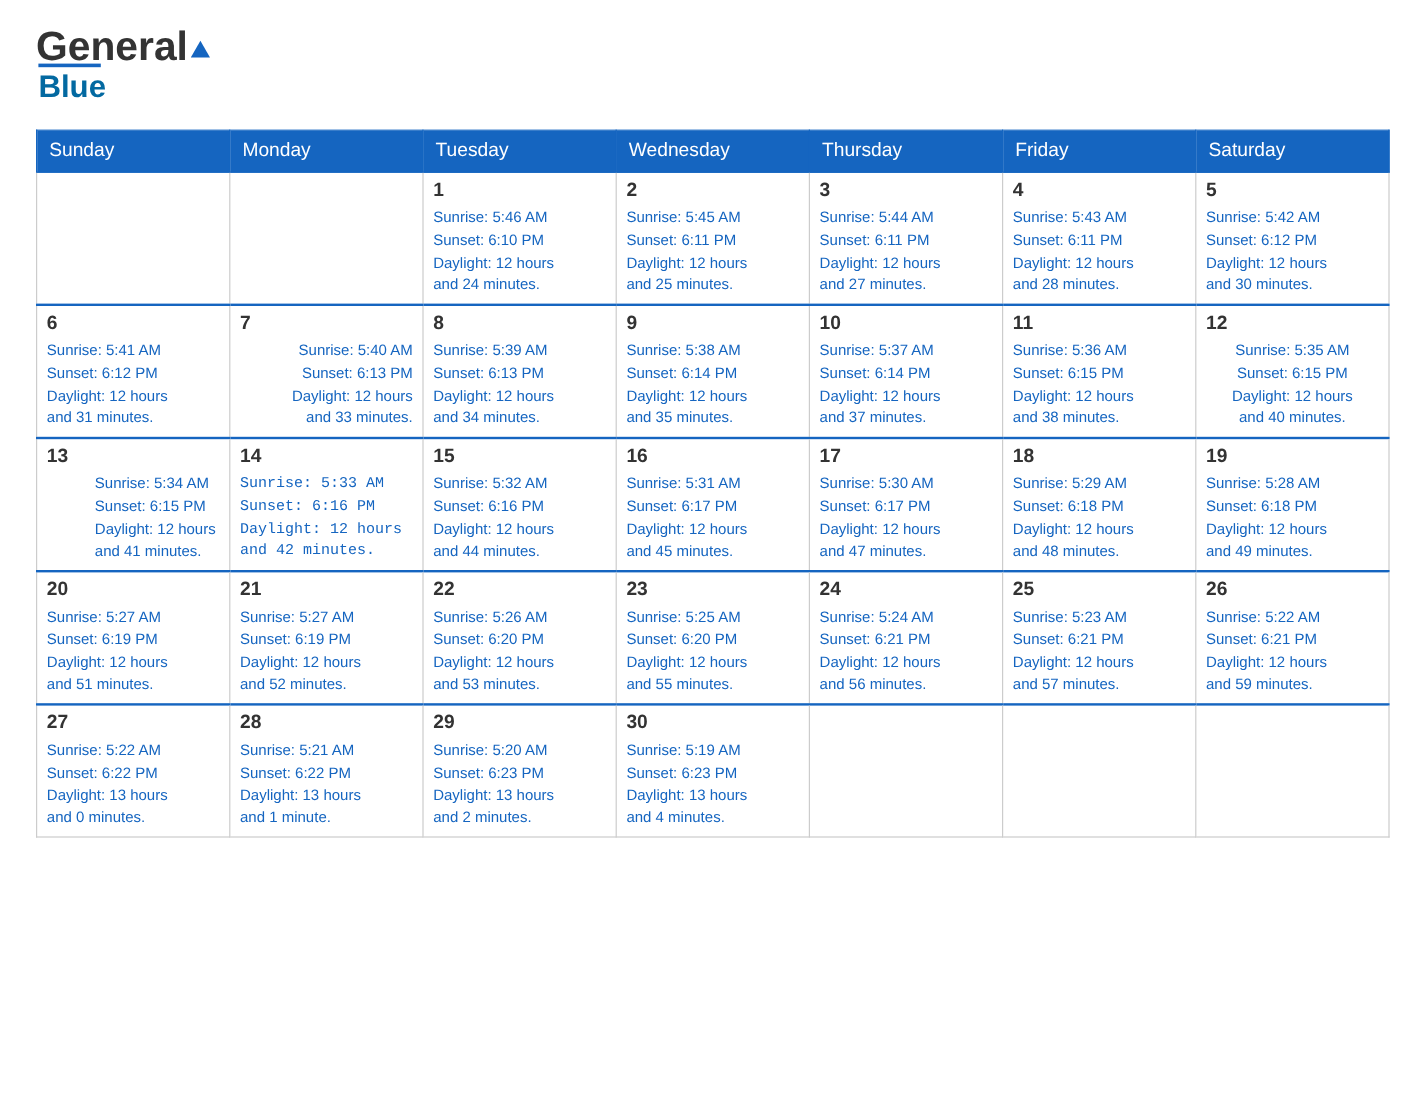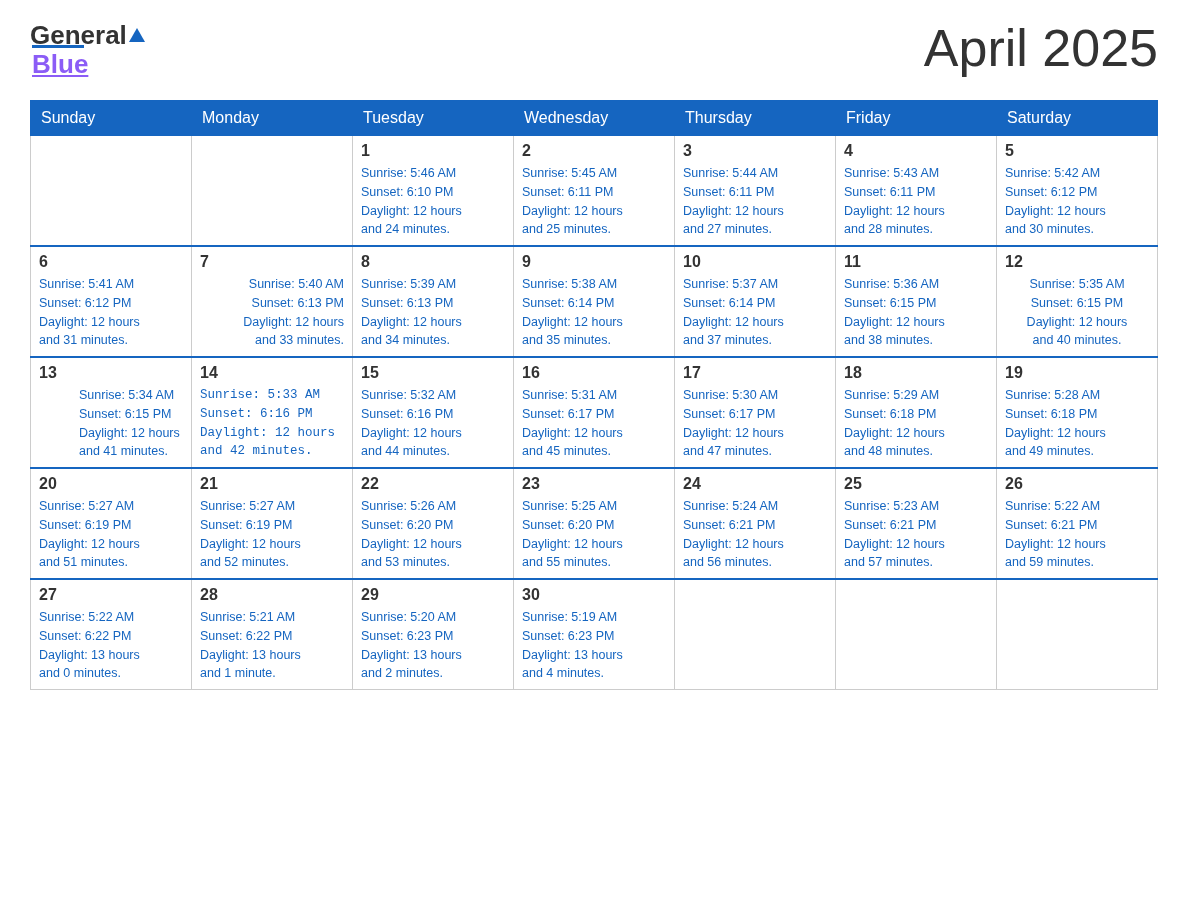--- a/index.html
+++ b/index.html
@@ -18,21 +18,21 @@
       margin-bottom: 20px;
     }
     .logo {
       display: flex;
       flex-direction: column;
       align-items: flex-start;
     }
     .logo-text {
       display: flex;
       align-items: center;
-      font-size: 26px;
+      font-size: 34px;
       font-weight: bold;
       color: #333;
     }
     .logo-general { color: #333; }
     .logo-blue { color: #1565c0; }
     .title-section {
       text-align: right;
     }
     .month-title {
       font-size: 52px;
@@ -91,25 +91,24 @@
       <span>
         <svg width="18" height="18" viewBox="0 0 18 18" style="margin: 0 1px;">
             <polygon points="9,2 17,16 1,16" fill="#1565c0"></polygon>
           </svg>
       </span>
     </div>
     <div style="display:flex; align-items:center; margin-top:-6px; padding-left:2px;">
       <span style="width:52px; height:3px; background:#1565c0; display:inline-block;"></span>
     </div>
     <div style="padding-left:2px; margin-top:1px;">
-      <span class="logo-blue" style="color:#8b5cf6; font-size:26px; font-weight:bold;text-decoration:underline;">Blue</span>
+      <span class="logo-blue" style="color:#0369a1; font-size:26px; font-weight:bold;">Blue</span>
     </div>
   </div>
   <div class="title-section">
-    <div class="month-title">April 2025</div>
   </div>
 </div>
 
 <table class="calendar">
   <thead>
     <tr>
 
     <th>Sunday</th>
         <th>Monday</th>
         <th>Tuesday</th>

